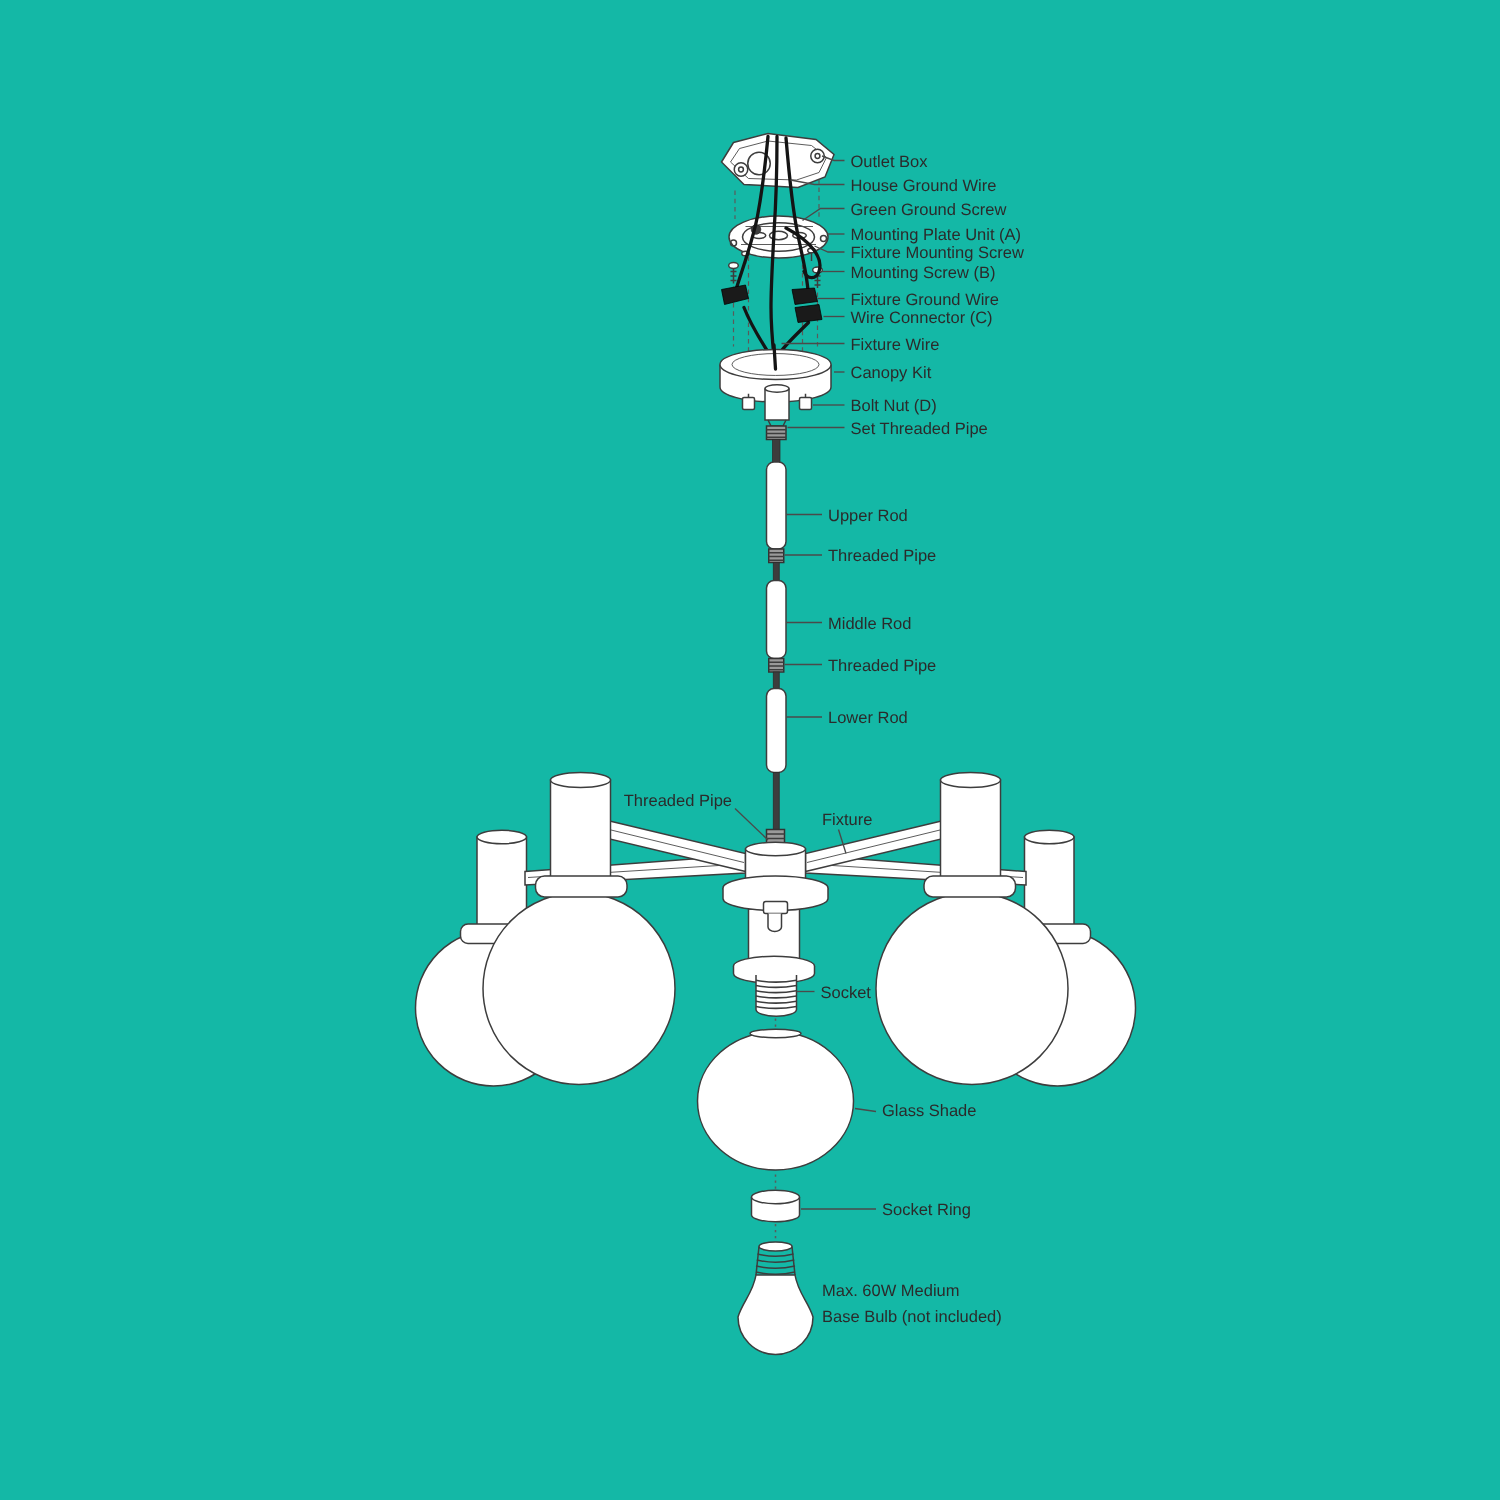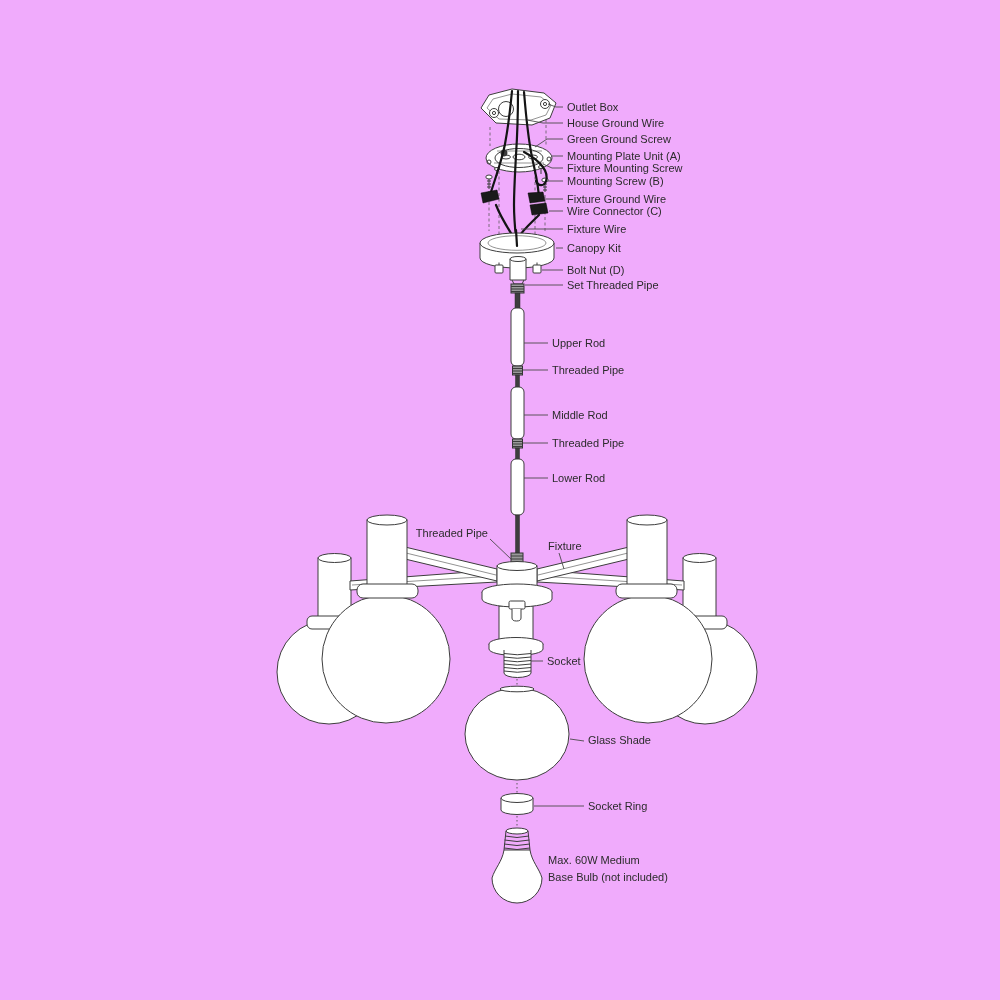--- a/index.html
+++ b/index.html
@@ -1,16 +1,16 @@
 <!DOCTYPE html>
 <html><head>
 <meta charset="utf-8">
 <style>
   html,body{margin:0;padding:0;background:#ffffff;}
-  .stage{position:relative;width:1000px;height:1000px;background:#f0abfc;overflow:hidden;
+  .stage{position:relative;width:1000px;height:1000px;background:#14b8a6;overflow:hidden;
          font-family:"Liberation Sans",sans-serif;}
   svg{position:absolute;left:0;top:0;}
   svg text{font-family:"Liberation Sans",sans-serif;font-size:11px;fill:#2b2b2b;}
   .outline{fill:#ffffff;stroke:#3d3d3d;stroke-width:1;}
   .nofill{fill:none;stroke:#3d3d3d;stroke-width:1;}
   .thin{fill:none;stroke:#4a4a4a;stroke-width:.6;}
   .leader{fill:none;stroke:#4a4a4a;stroke-width:.9;}
   .dash{fill:none;stroke:#5a5a5a;stroke-width:.8;stroke-dasharray:3 2.5;}
   .dots{fill:none;stroke:#5a5a5a;stroke-width:1;stroke-dasharray:1.5 2.5;}
   .wire{fill:none;stroke:#141414;stroke-width:2.2;stroke-linecap:round;}

